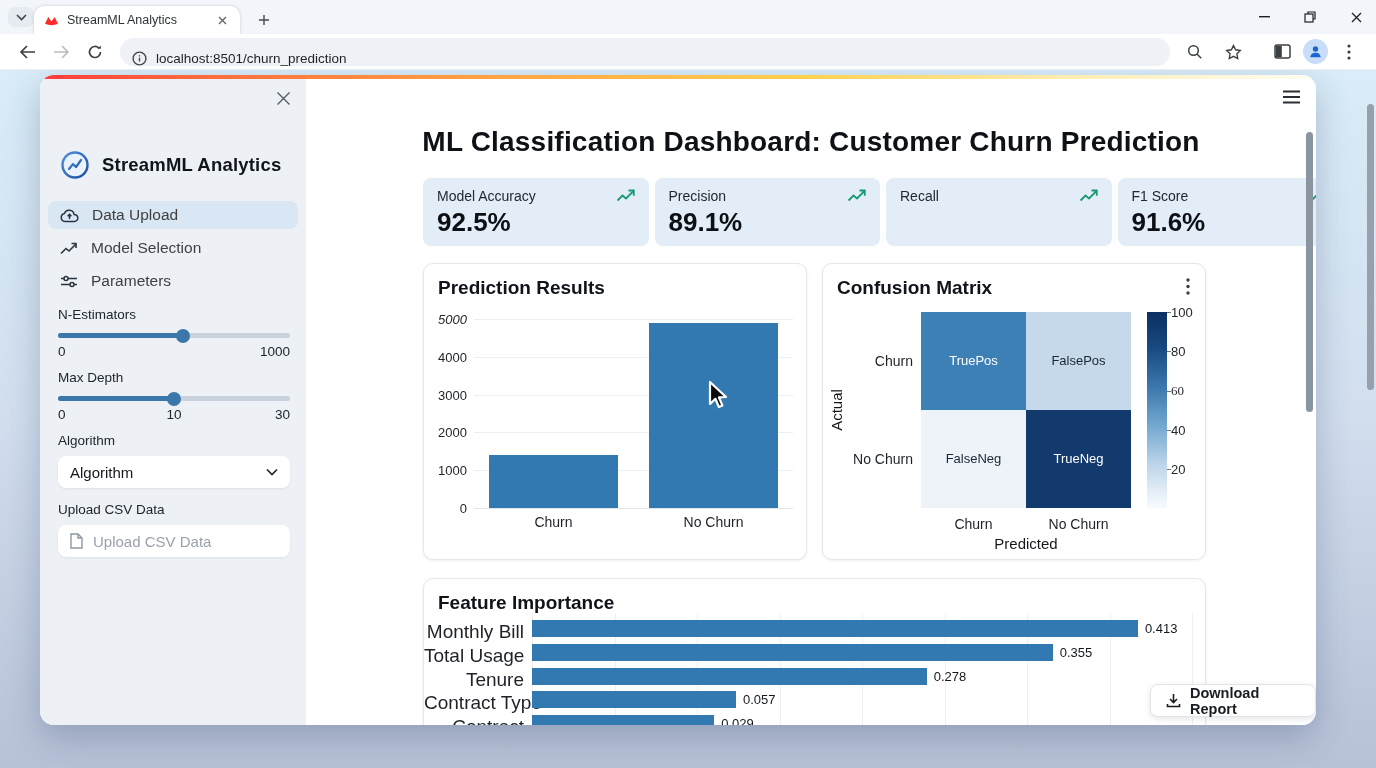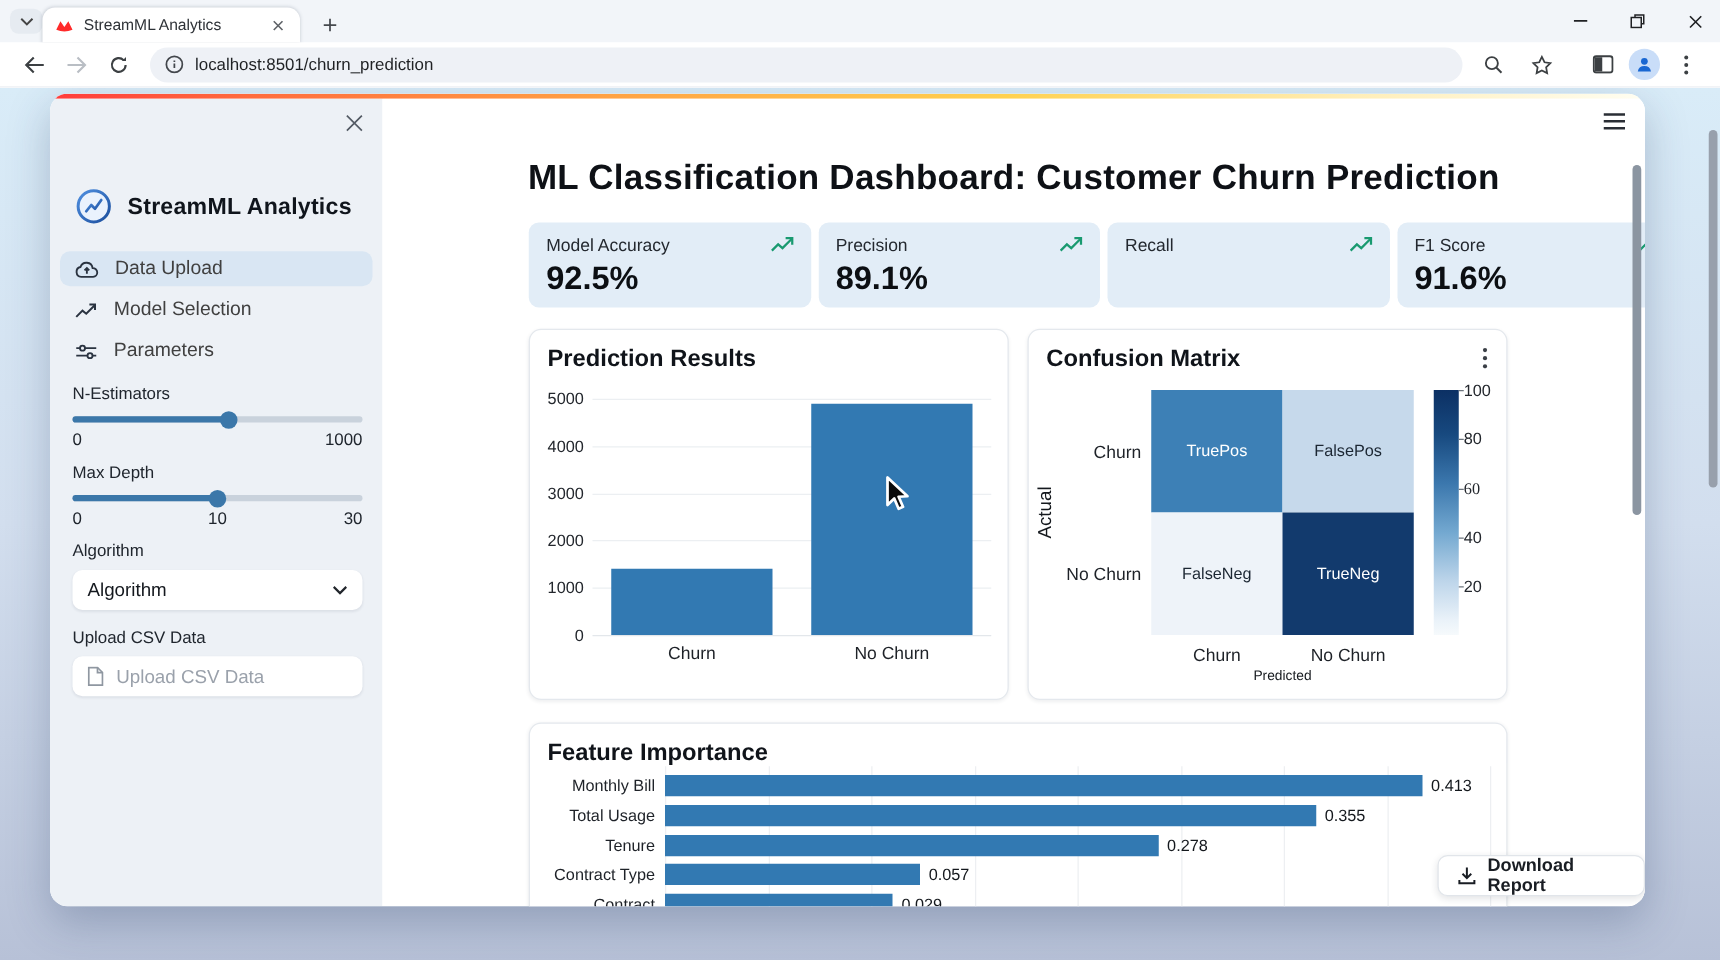--- a/index.html
+++ b/index.html
@@ -13,21 +13,21 @@
   .tab{position:absolute;left:34px;top:6px;width:206px;height:28px;background:#fff;border-radius:10px 10px 0 0;display:flex;align-items:center;gap:8px;padding:0 10px;box-shadow:0 0 3px rgba(60,70,90,.25)}
   .tab-title{font-size:12.5px;color:#2e3237;flex:1;white-space:nowrap;overflow:hidden}
   .tab-close,.new-tab{color:#5f6368;display:flex;align-items:center;justify-content:center}
   .tab-close{width:16px;height:16px;border-radius:50%}
   .new-tab{position:absolute;left:252px;top:8px;width:24px;height:24px;border-radius:50%}
   .win-controls{position:absolute;right:10px;top:0;height:34px;display:flex;align-items:center;gap:26px;color:#202124}
   .win-controls span{display:flex;align-items:center;justify-content:center;width:20px;height:20px}
   .toolbar{position:absolute;top:34px;left:0;width:1376px;height:36px;background:#fff;display:flex;align-items:center;padding:0 10px;border-bottom:1px solid #edf0f3}
   .nav-ic{width:28px;height:28px;display:flex;align-items:center;justify-content:center;color:#3c4043;margin:0 3px}
   .nav-ic.disabled{color:#b9bec4}
-  .addr{flex:1;height:28px;background:#eef1f6;border-radius:14px;margin:0 8px;display:flex;align-items:center;gap:9px;padding:0 12px}
+  .addr{flex:1;height:28px;background:#eef1f6;border-radius:14px;margin:0 8px;display:flex;align-items:flex-end;gap:9px;padding:0 12px}
   .addr-url{font-size:13.5px;color:#1f2124}
   .tool-right{display:flex;align-items:center;gap:4px}
   .avatar{width:25px;height:25px;border-radius:50%;background:#c9ddf8;display:flex;align-items:center;justify-content:center}
 
   
   .page{position:absolute;top:70px;left:0;width:1376px;height:698px;background:linear-gradient(180deg,#d9ecf8 0%,#d2deee 50%,#b7c1d7 100%)}
   .app{position:absolute;left:40px;top:5px;width:1276px;height:650px;border-radius:14px;overflow:hidden;box-shadow:0 12px 34px rgba(40,60,100,.28);display:flex;flex-direction:column;background:#fff}
   .deco{height:4px;flex:none;background:linear-gradient(90deg,#ff3b3b 0%,#ff6a3d 12%,#ffa243 35%,#ffd14f 60%,#ffeeb8 82%,#fffef2 100%)}
   .app-body{flex:1;display:flex;min-height:0}
 
@@ -75,31 +75,31 @@
   .ytick{position:absolute;right:100%;margin-right:7px;transform:translateY(-50%);font-size:13px;color:#23272d;white-space:nowrap}
   .bar-v{position:absolute;bottom:0;width:129px;background:#3279b2}
   .xcat{position:absolute;top:100%;margin-top:6px;transform:translateX(-50%);font-size:14px;color:#1e2228;white-space:nowrap}
 
   
   .cm-plot{position:absolute;left:98px;top:48px;width:210px;height:196px}
   .cm-cell{position:absolute;width:105px;height:98px;display:flex;align-items:center;justify-content:center;text-align:center;font-size:13px;line-height:1.35}
   .cm-rowlab{position:absolute;right:100%;margin-right:8px;transform:translateY(-50%);font-size:14px;color:#1e2228;white-space:nowrap}
   .cm-collab{position:absolute;top:100%;margin-top:8px;transform:translateX(-50%);font-size:14px;color:#1e2228;white-space:nowrap}
   .cm-ylab{position:absolute;left:13px;top:146px;transform:translate(-50%,-50%) rotate(-90deg);font-size:15px;color:#14181d}
-  .cm-xlab{position:absolute;left:203px;top:271px;transform:translateX(-50%);font-size:11px;color:#14181d}
+  .cm-xlab{position:absolute;left:203px;top:271px;transform:translateX(-50%);font-size:15px;color:#14181d}
   .cbar{position:absolute;left:324px;top:48px;width:20px;height:196px;background:linear-gradient(180deg,#0c3064 0%,#17497f 18%,#3b77ad 38%,#73a8d0 58%,#bdd5ea 78%,#eaf2f9 94%,#f6fafc 100%)}
   .cbar-tick{position:absolute;left:348px;transform:translateY(-50%);font-size:13px;color:#23272d}
   .cbar-dash{position:absolute;left:344px;width:4px;height:1px;background:#6c747d}
 
   
   .panel.wide{position:absolute;left:117px;top:499px;width:783px;height:230px}
   .fi-plot{position:absolute;left:108px;top:38px;width:660px;height:180px}
   .fi-grid{position:absolute;top:-4px;bottom:40px;width:1px;background:#edeff2}
   .fi-row{position:absolute;left:-108px;width:768px;height:24px}
-  .fi-label{position:absolute;left:0;top:4px;width:100px;text-align:right;font-size:13px;color:#1e2228;white-space:nowrap}
+  .fi-label{position:absolute;left:0;top:4px;width:100px;text-align:right;font-size:19px;color:#1e2228;white-space:nowrap}
   .fi-bar{position:absolute;left:108px;top:3px;height:17px;background:#3279b2}
   .fi-val{position:absolute;top:4px;font-size:13px;color:#14181d}
 
   .download-btn{position:absolute;left:844px;top:605px;height:33px;background:#fff;border:1px solid #e1e5ea;border-radius:8px;display:flex;align-items:center;gap:9px;padding:0 15px;font-size:14.5px;font-weight:600;color:#191d23;box-shadow:0 2px 6px rgba(30,40,60,.12)}
 
   .inner-scroll{position:absolute;right:3px;top:53px;width:7px;height:280px;border-radius:4px;background:#8b95a1}
   .outer-scroll{position:absolute;right:2px;top:34px;width:7px;height:286px;border-radius:4px;background:#98a0ac}
 
   .cursor{position:absolute;left:706px;top:380px;z-index:60;pointer-events:none}
 </style>
@@ -370,21 +370,21 @@
                 <div class="ytick" style="top: 189px;">0</div>
                 <div class="gridline" style="top: 151.2px;"></div>
                 <div class="ytick" style="top: 151.2px;">1000</div>
                 <div class="gridline" style="top: 113.4px;"></div>
                 <div class="ytick" style="top: 113.4px;">2000</div>
                 <div class="gridline" style="top: 75.6px;"></div>
                 <div class="ytick" style="top: 75.6px;">3000</div>
                 <div class="gridline" style="top: 37.8px;"></div>
                 <div class="ytick" style="top: 37.8px;">4000</div>
                 <div class="gridline" style="top: 0px;"></div>
-                <div class="ytick" style="top: 0px;">5000</div>
+                <div class="ytick" style="top: 0px; font-style: italic;">5000</div>
                 <div class="bar-v" style="left: 15px; height: 52.92px; background: rgb(50, 121, 178);"></div>
                 <div class="xcat" style="left: 79.5px;">Churn</div>
                 <div class="bar-v" style="left: 175px; height: 184.842px; background: rgb(50, 121, 178);"></div>
                 <div class="xcat" style="left: 239.5px;">No Churn</div>
               </div>
           </div>
           <div class="panel small">
             <div class="panel-title">Confusion Matrix</div>
             <span class="kebab">
               <svg width="4" height="17" viewBox="0 0 4 17">

